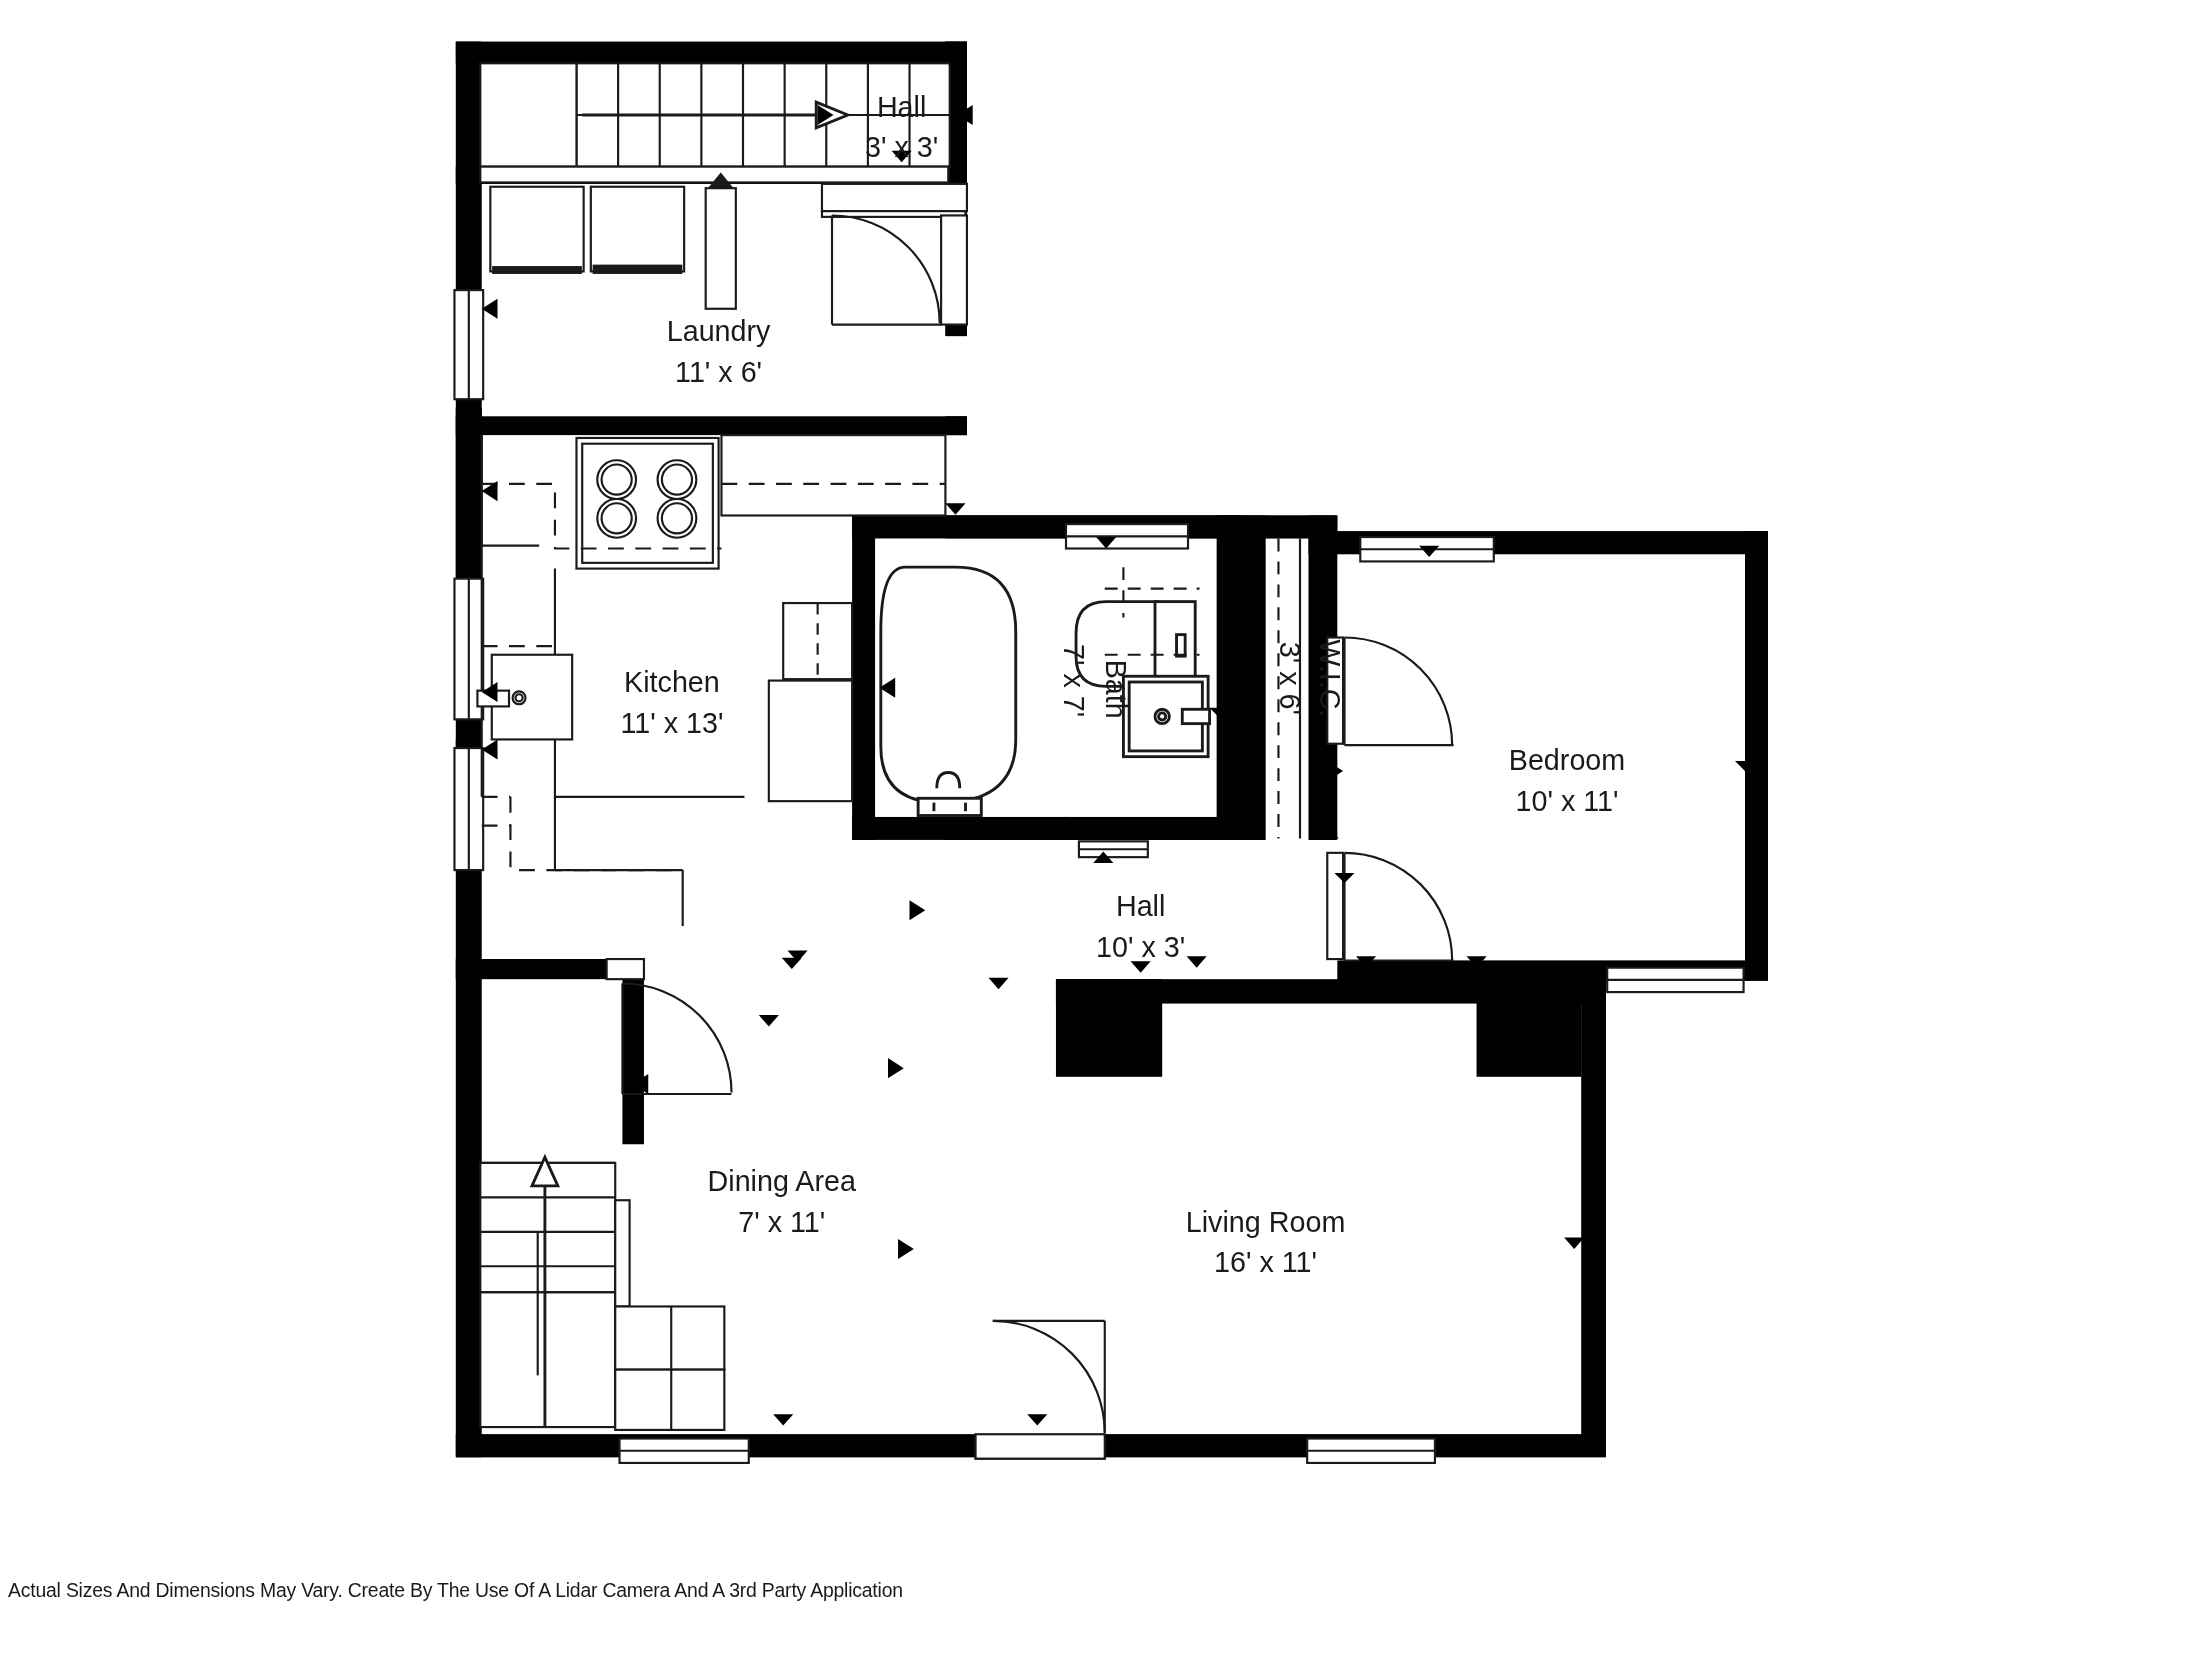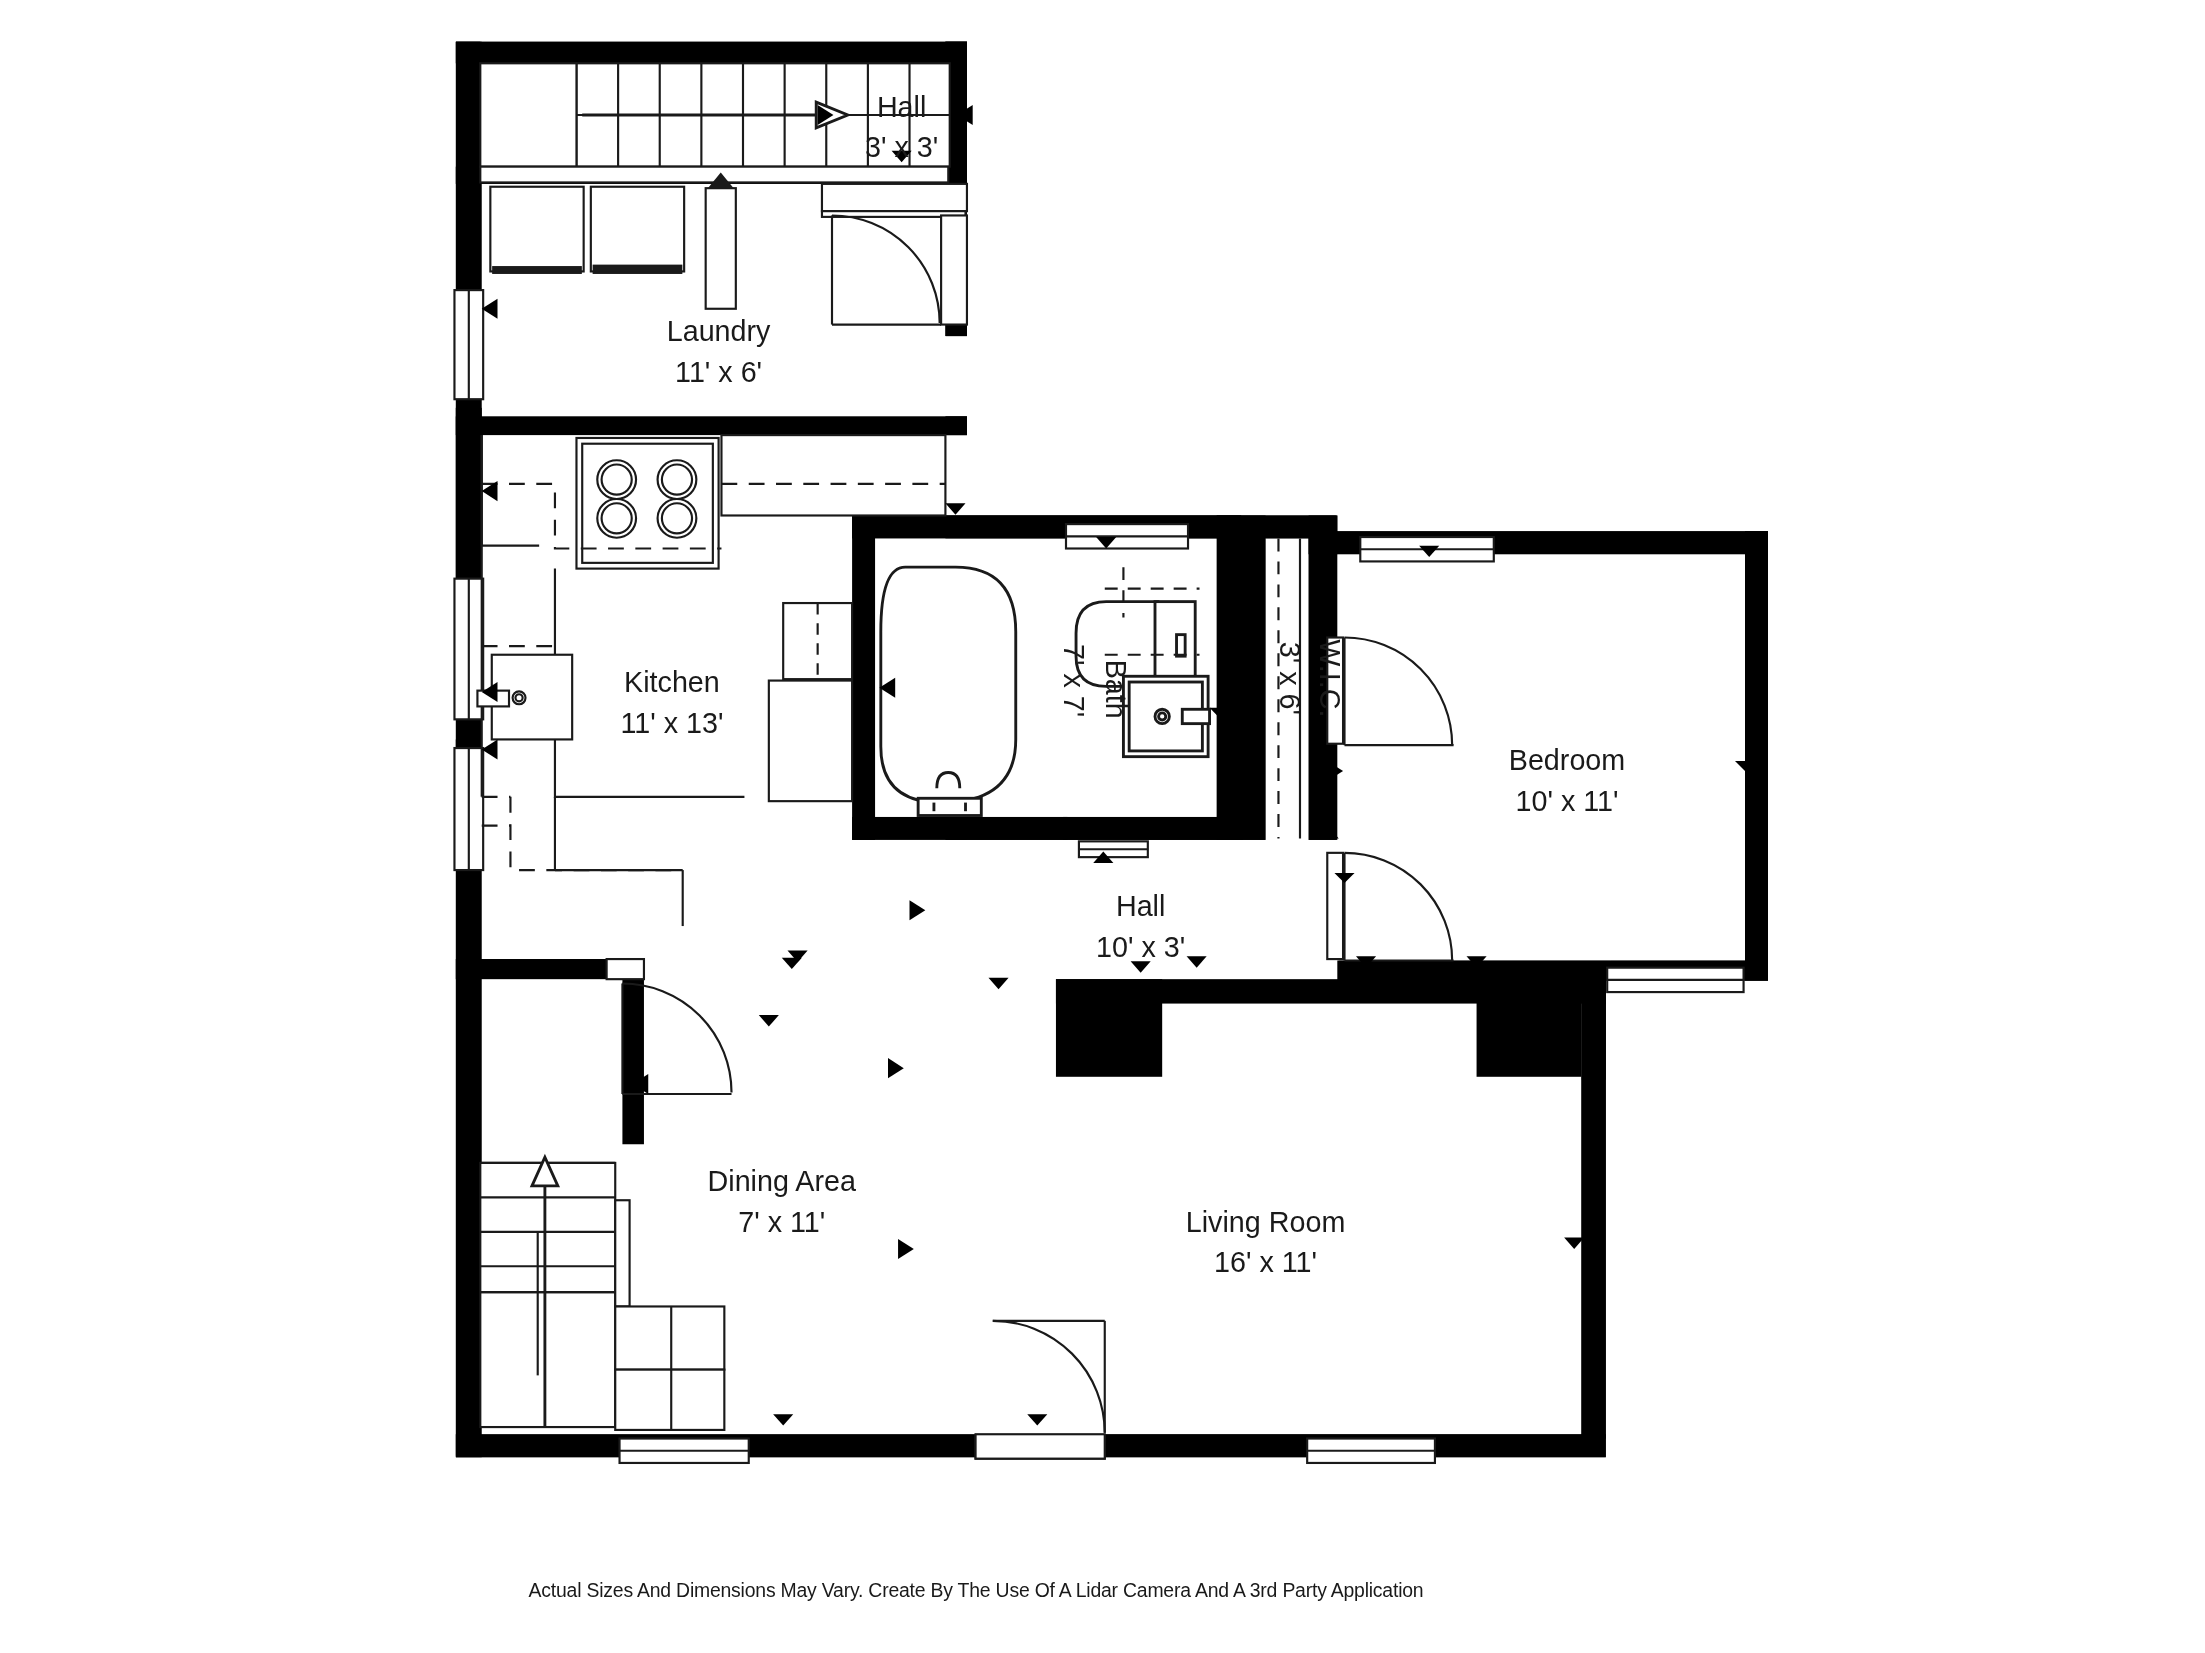--- a/index.html
+++ b/index.html
@@ -39,21 +39,21 @@
     font-size: 40px;
     fill: #1a1a1a;
     text-anchor: middle;
     dominant-baseline: middle;
   }
   .footer-note {
     position: absolute;
     left: 0;
     top: 1579px;
     width: 1936px;
-    text-align: center;
+    text-align: left;
     font-family: "Liberation Sans", sans-serif;
     font-size: 19.4px;
     color: #1a1a1a;
     letter-spacing: -0.2px;
   }
   .brand {
     position: absolute;
     left: 65px;
     top: 1500px;
     width: 237px;

